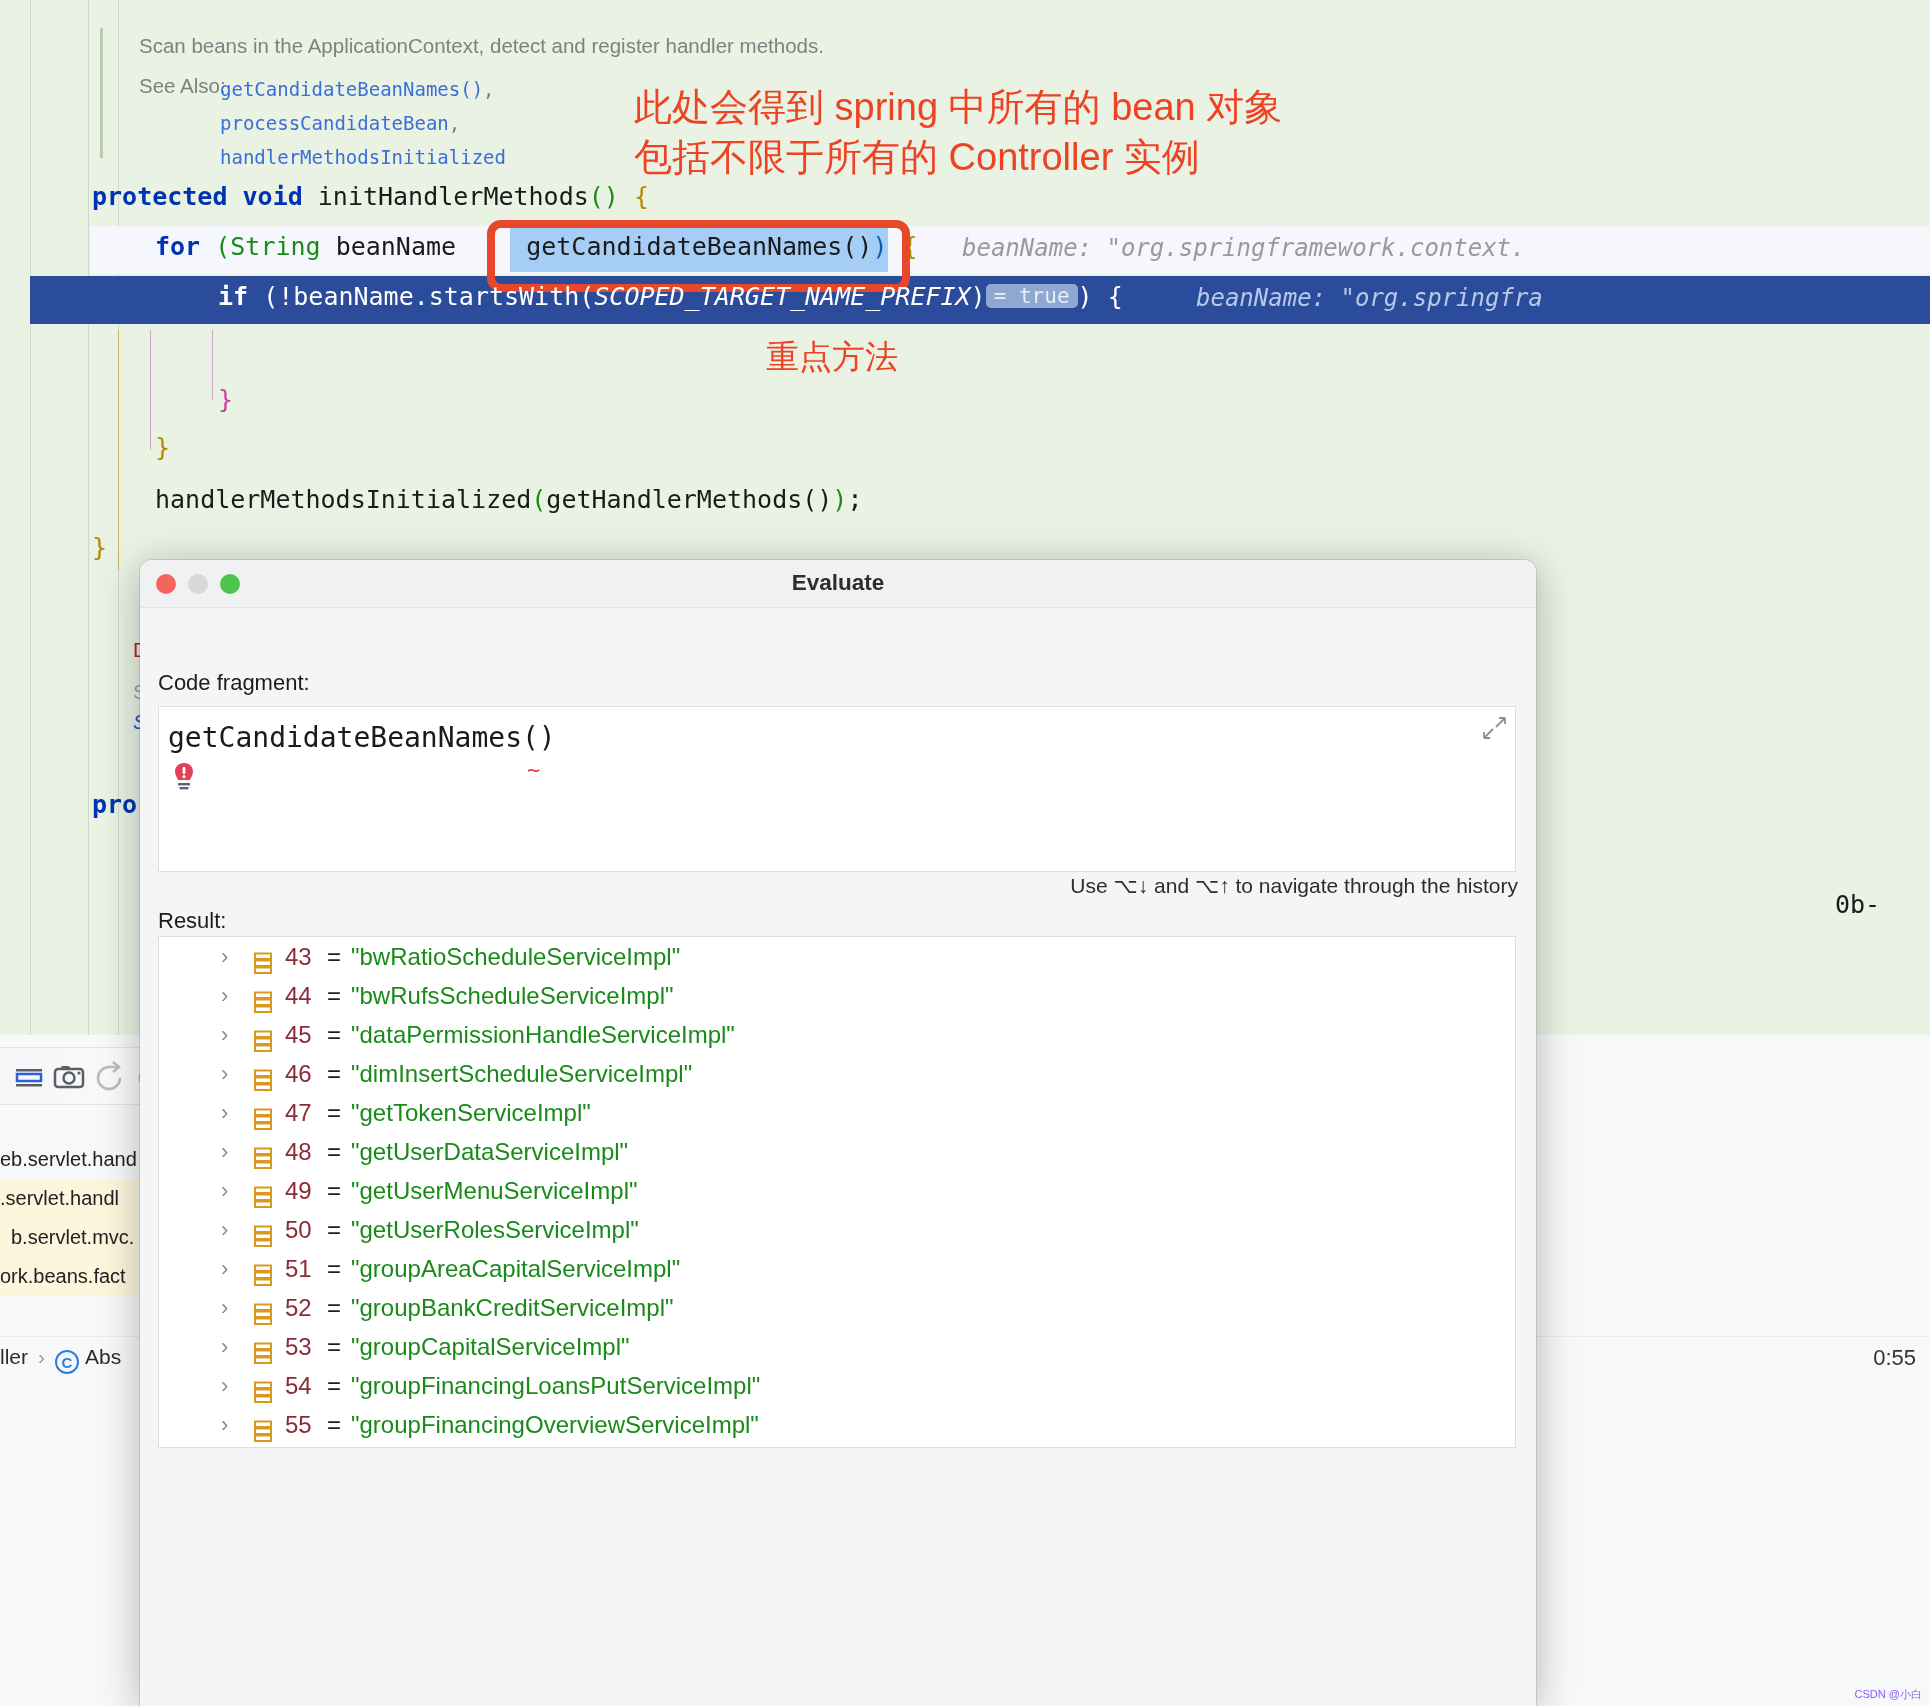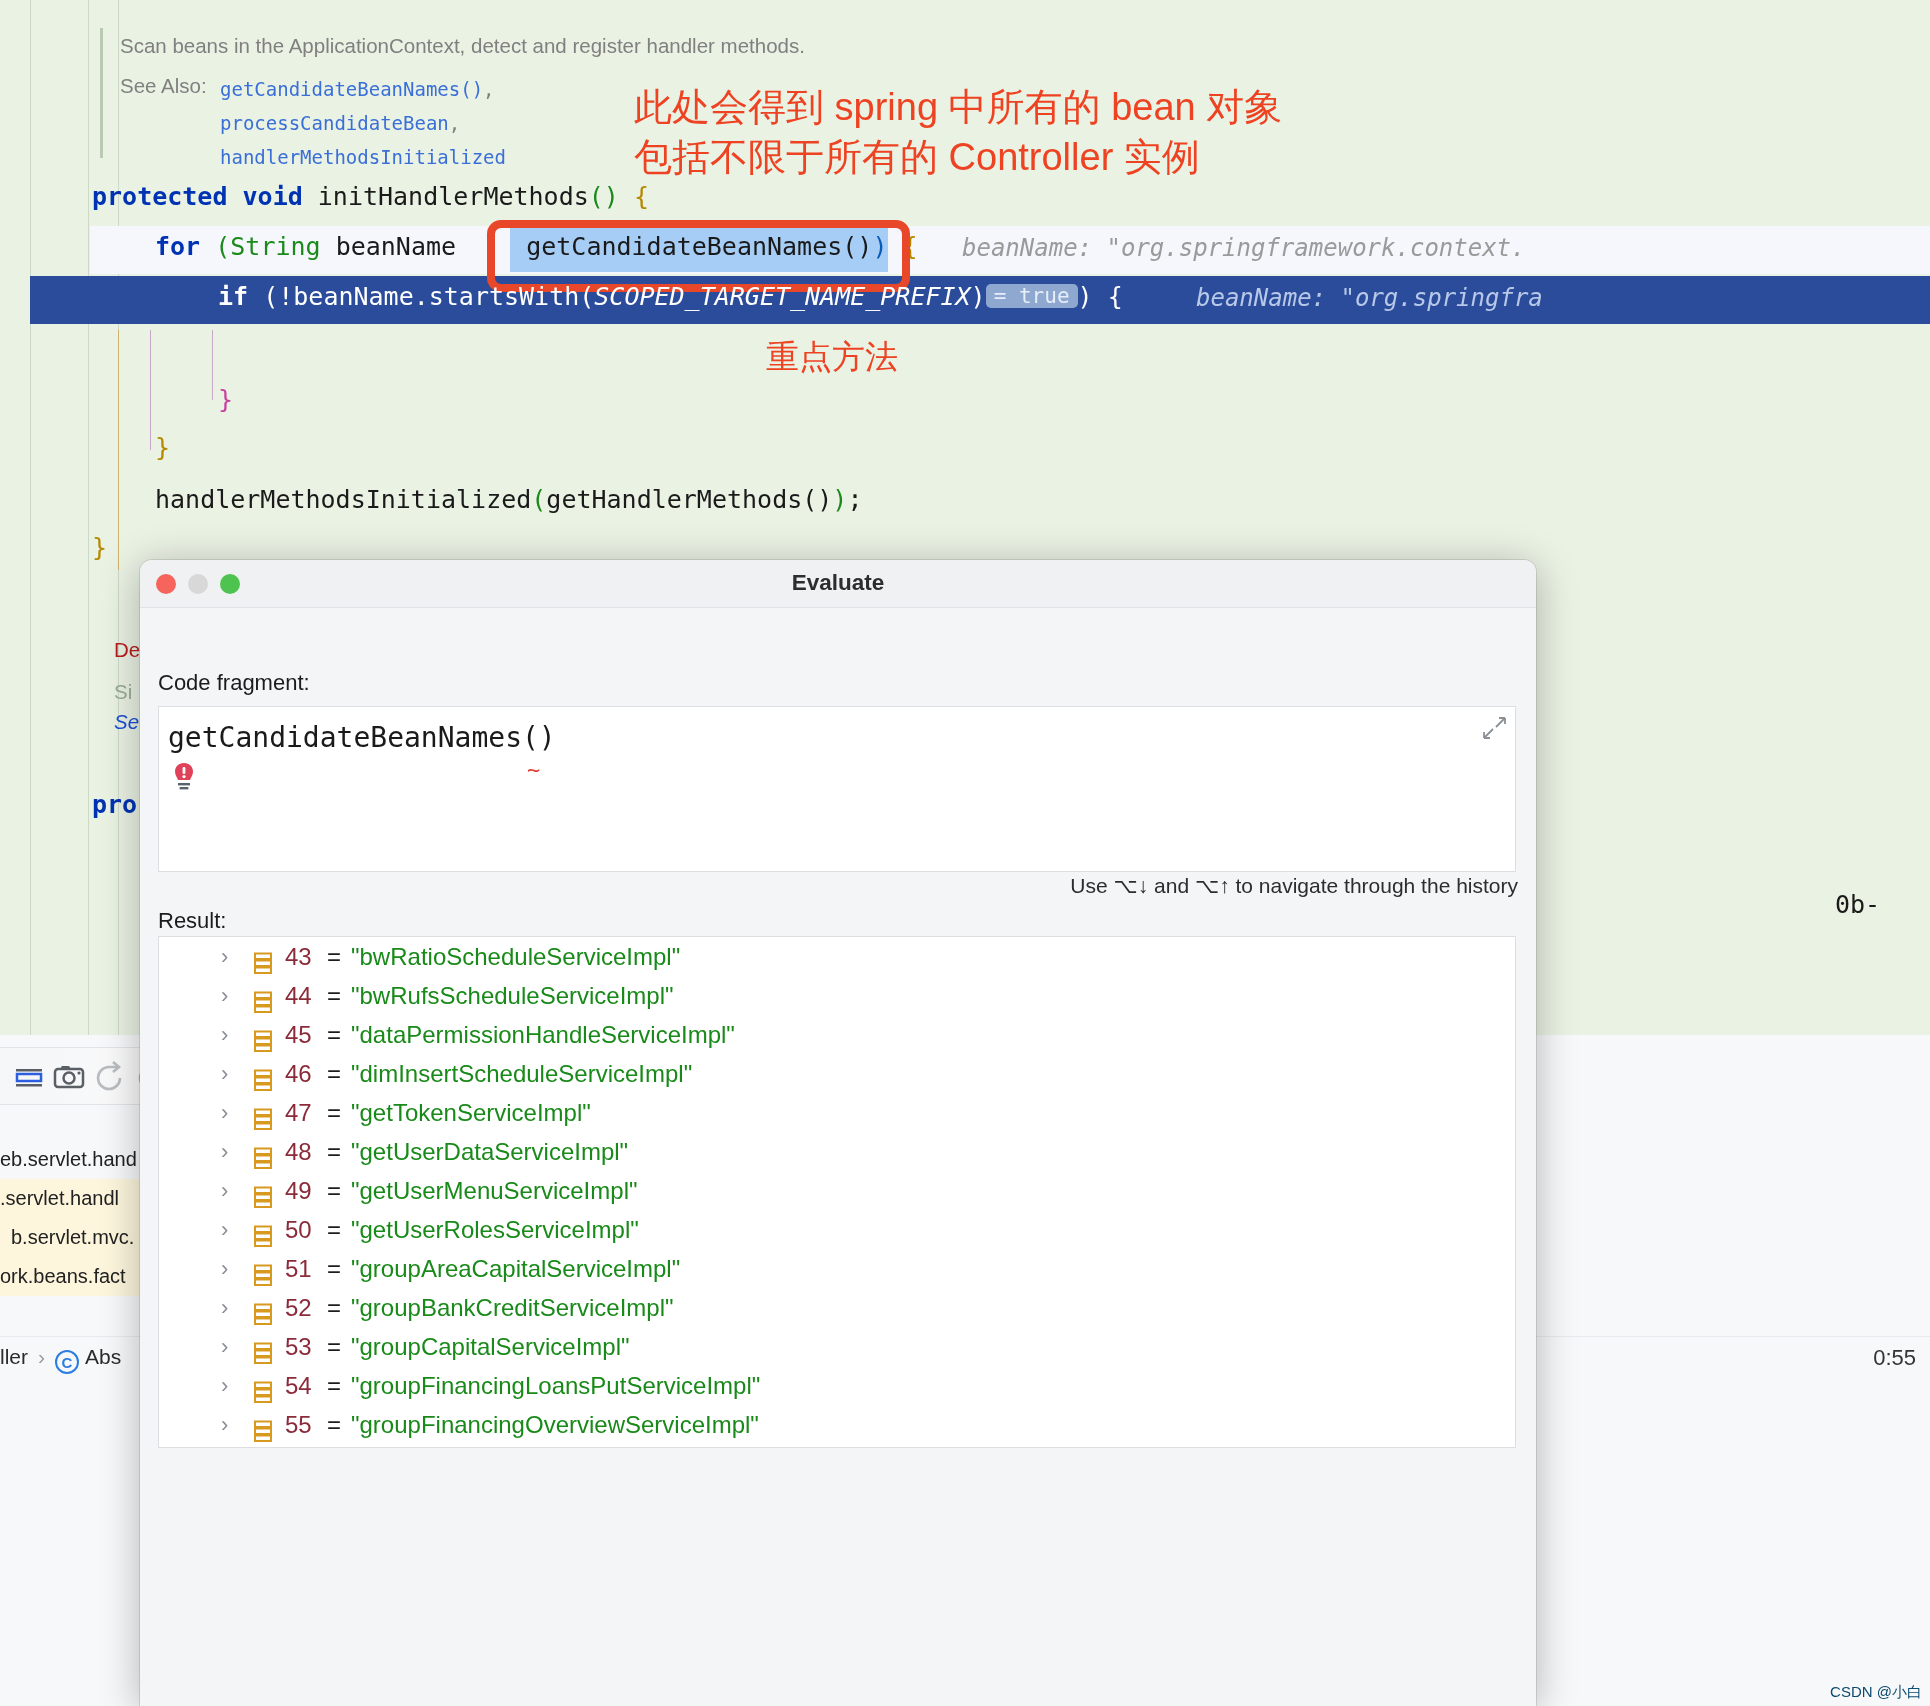--- a/index.html
+++ b/index.html
@@ -25,21 +25,21 @@
   
   #doccomment {
     position: absolute; left: 100px; top: 26px; width: 1000px;
   }
   #doccomment .dcbar {
     position: absolute; left: 0; top: 2px; width: 3px; height: 130px;
     background: #b9ccb2;
   }
   .doc-line {
     font-family: "Liberation Sans", sans-serif;
-    font-size: 20.5px; color: #808080; white-space: pre;
+    font-size: 20.5px; color: #808080; white-space: pre; padding-left: 19px;
   }
   .doc-mono {
     font-family: "DejaVu Sans Mono", monospace;
     font-size: 19px; color: #3a6fd8; white-space: pre;
   }
   .doc-mono .comma { color: #808080; }
 
   
   .code {
     position: absolute;
@@ -228,21 +228,21 @@
   }
   .res-icon {
     position: absolute; left: 94px; top: 9px; width: 20px; height: 22px;
   }
   .res-idx { position: absolute; left: 126px; top: 0; color: #8b2b3a; }
   .res-eq  { position: absolute; left: 168px; top: 0; color: #1c1c1c; }
   .res-val { position: absolute; left: 192px; top: 0; color: #198a19; }
 
   #watermark {
     position: absolute; right: 8px; bottom: 4px;
-    font-family: "Liberation Sans", sans-serif; font-size: 15px; color: #0c4a6e;
+    font-family: "Liberation Sans", sans-serif; font-size: 11px; color: #8b5cf6;
   }
 </style>
 </head>
 <body>
 
 <div id="editor">
 
   <div class="gutter-line" style="left:30px;"></div>
   <div class="gutter-line" style="left:88px;"></div>
   <div class="gutter-line" style="left:118px;"></div>

